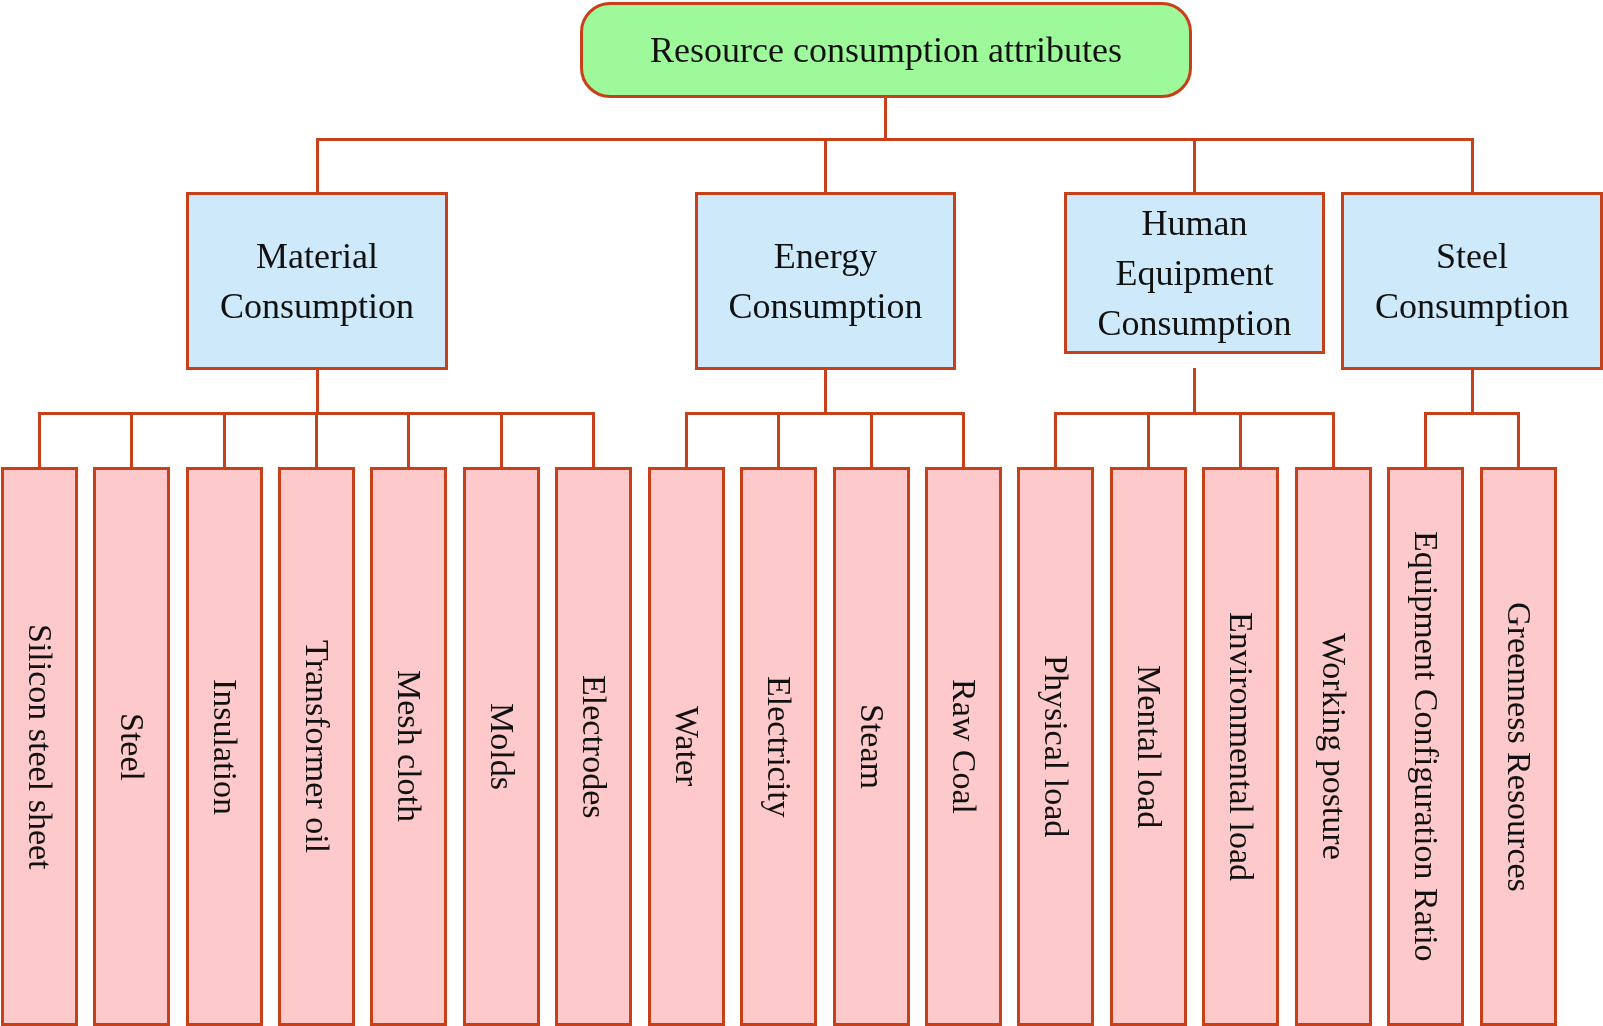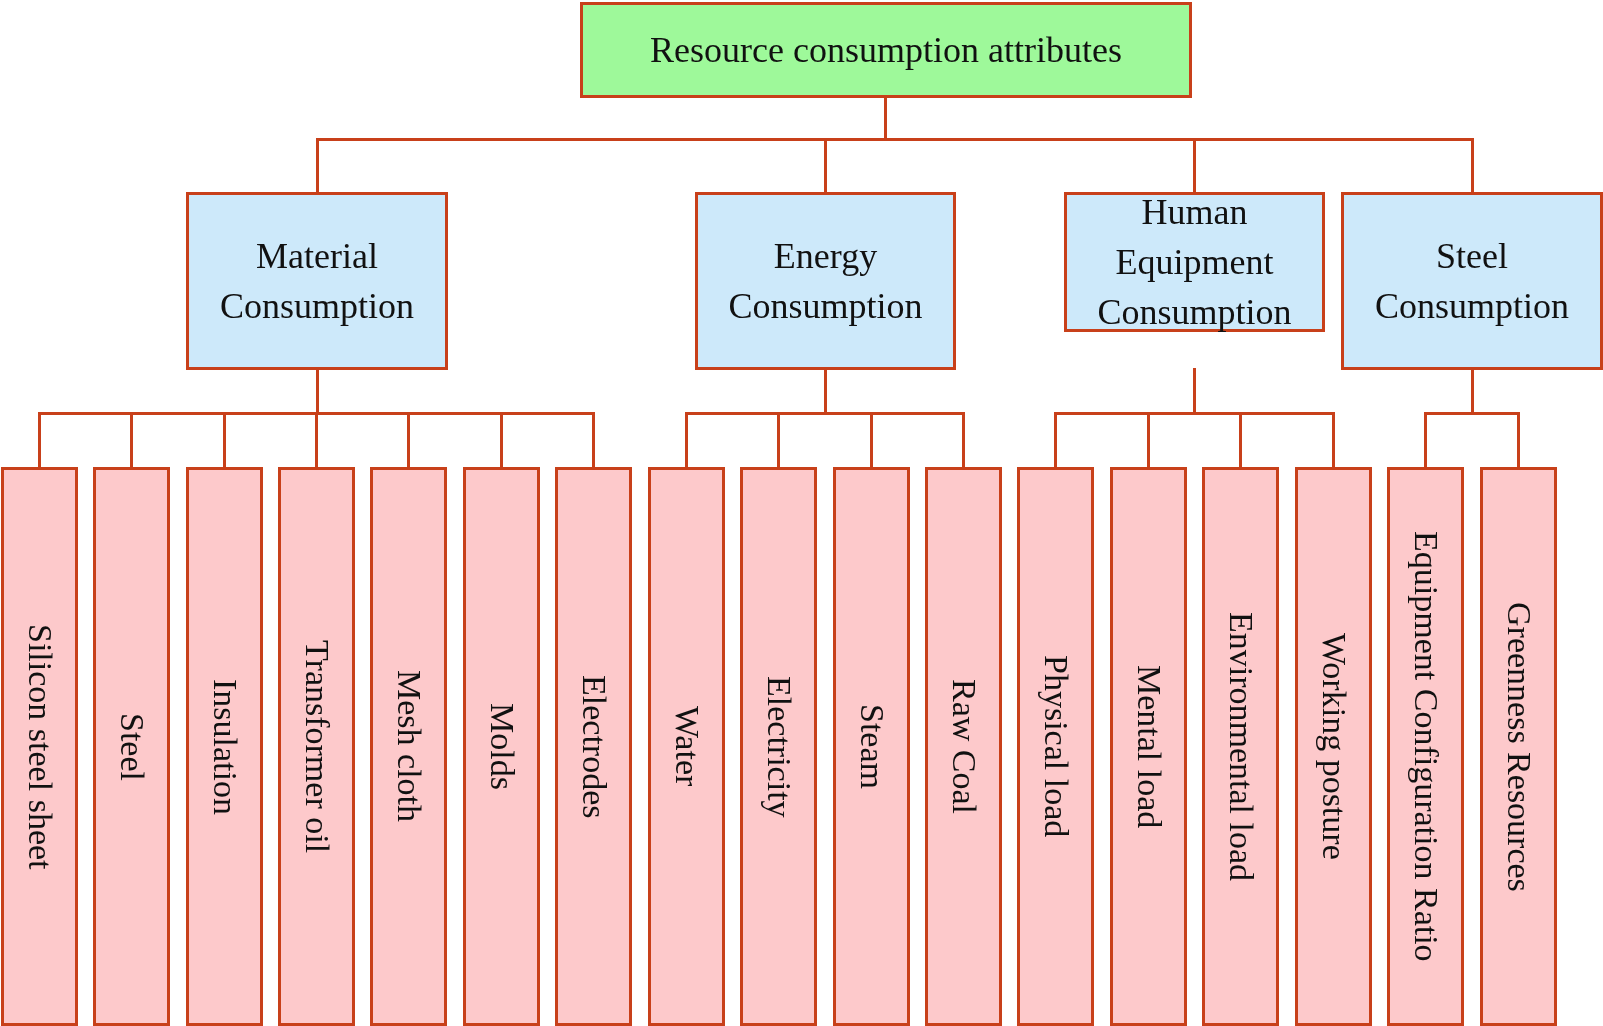--- a/index.html
+++ b/index.html
@@ -1,21 +1,21 @@
 <!DOCTYPE html>
 <html><head>
 <meta charset="utf-8">
 <style>
   html, body { margin: 0; padding: 0; background: #ffffff; }
   body { width: 1603px; height: 1026px; position: relative; overflow: hidden;
          font-family: "Liberation Serif", "DejaVu Serif", serif; color: #111; }
   .line { position: absolute; background: #c8401a; }
   .box { position: absolute; box-sizing: border-box; border: 3px solid #c8401a;
          display: flex; align-items: center; justify-content: center; text-align: center; }
-  .root { background: #9ef99a; font-size: 36px; }
+  .root { background: #9ef99a; font-size: 36px; border-radius: 30px; }
   .cat  { background: #cde9fa; font-size: 36px; line-height: 50px; }
   .leaf { background: #fdc9cb; }
   .leaf span { writing-mode: vertical-rl; font-size: 34px; white-space: nowrap; }
 </style>
 </head>
 <body>
 
 <div class="line" style="left:884px;top:96px;width:3px;height:44px;"></div>
 <div class="line" style="left:316px;top:138px;width:1158px;height:3px;"></div>
 <div class="line" style="left:316px;top:138px;width:3px;height:55px;"></div>
@@ -55,21 +55,21 @@
 <div class="box root" style="left:580px;top:2px;width:612px;height:96px;">
   <span>Resource consumption attributes</span>
 </div>
 
 <div class="box cat" style="left:186px;top:192px;width:262px;height:178px;">
   <div><span>Material</span><br><span>Consumption</span></div>
 </div>
 <div class="box cat" style="left:695px;top:192px;width:261px;height:178px;">
   <div><span>Energy</span><br><span>Consumption</span></div>
 </div>
-<div class="box cat" style="left:1064px;top:192px;width:261px;height:140px;">
+<div class="box cat" style="left:1064px;top:192px;width:261px;height:162px;">
   <div><span>Human</span><br><span>Equipment</span><br><span>Consumption</span></div>
 </div>
 <div class="box cat" style="left:1341px;top:192px;width:262px;height:178px;">
   <div><span>Steel</span><br><span>Consumption</span></div>
 </div>
 
 <div class="box leaf" style="left:1px;top:467px;width:77px;height:559px;">
     <span>Silicon steel sheet</span>
   </div>
 <div class="box leaf" style="left:93px;top:467px;width:77px;height:559px;">

